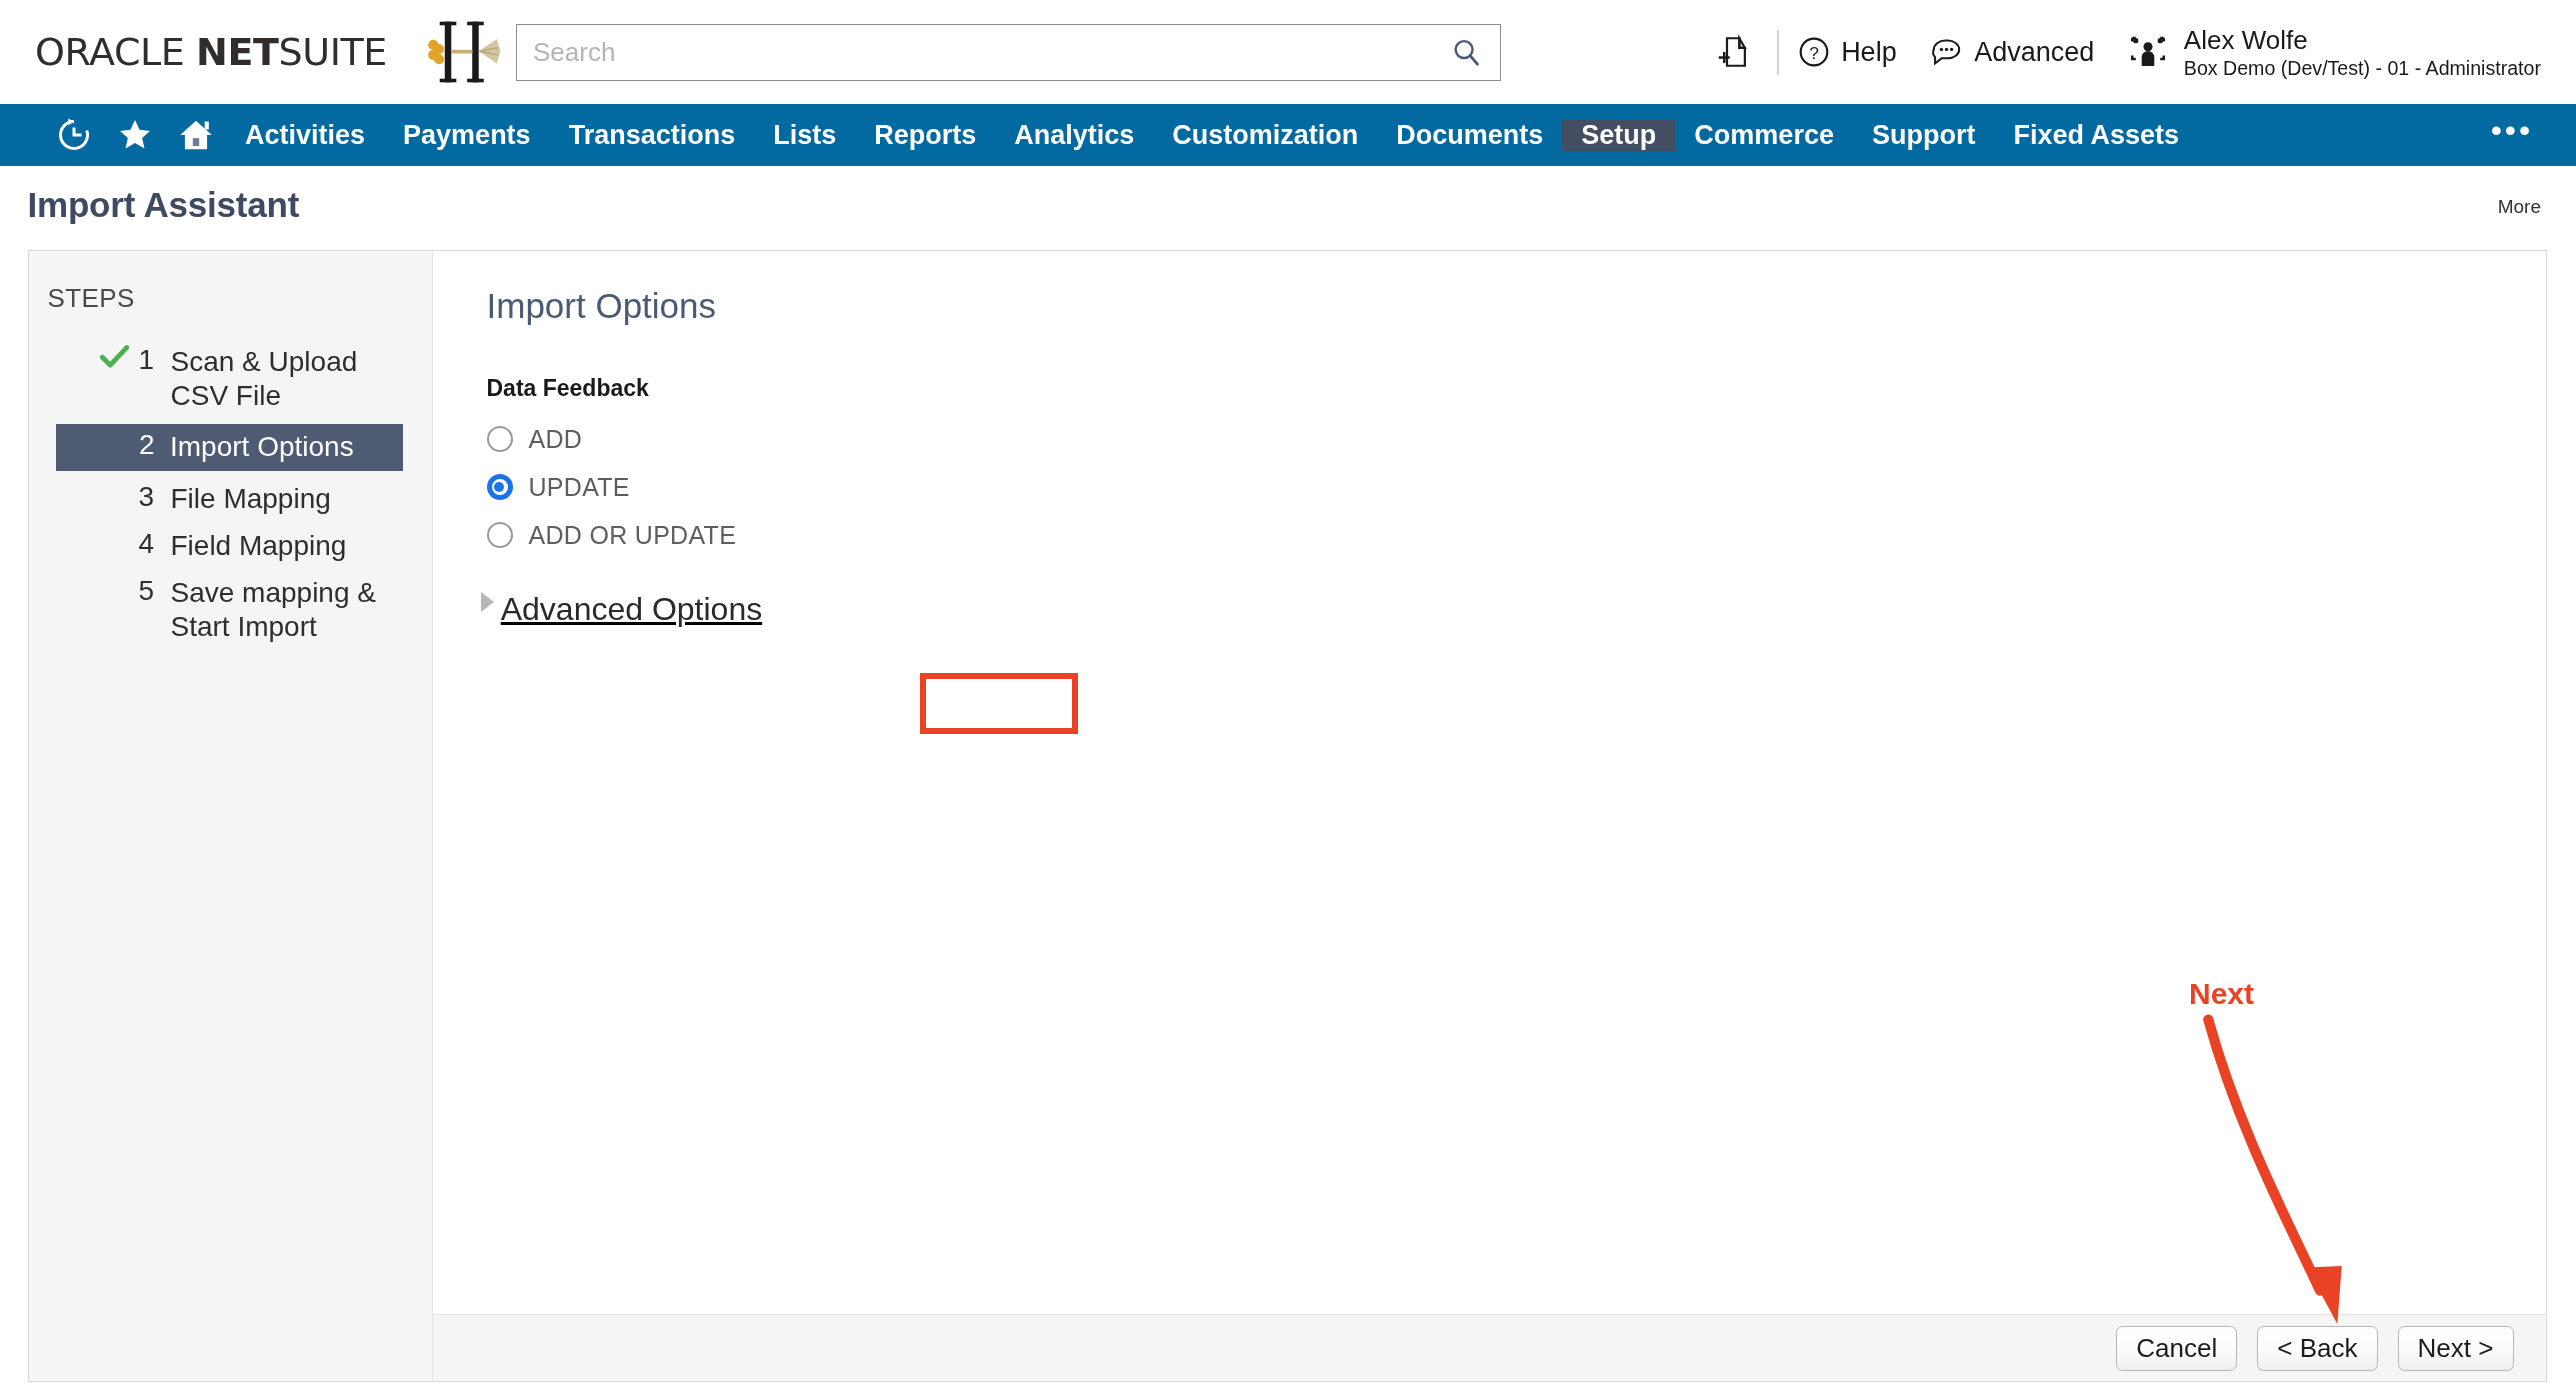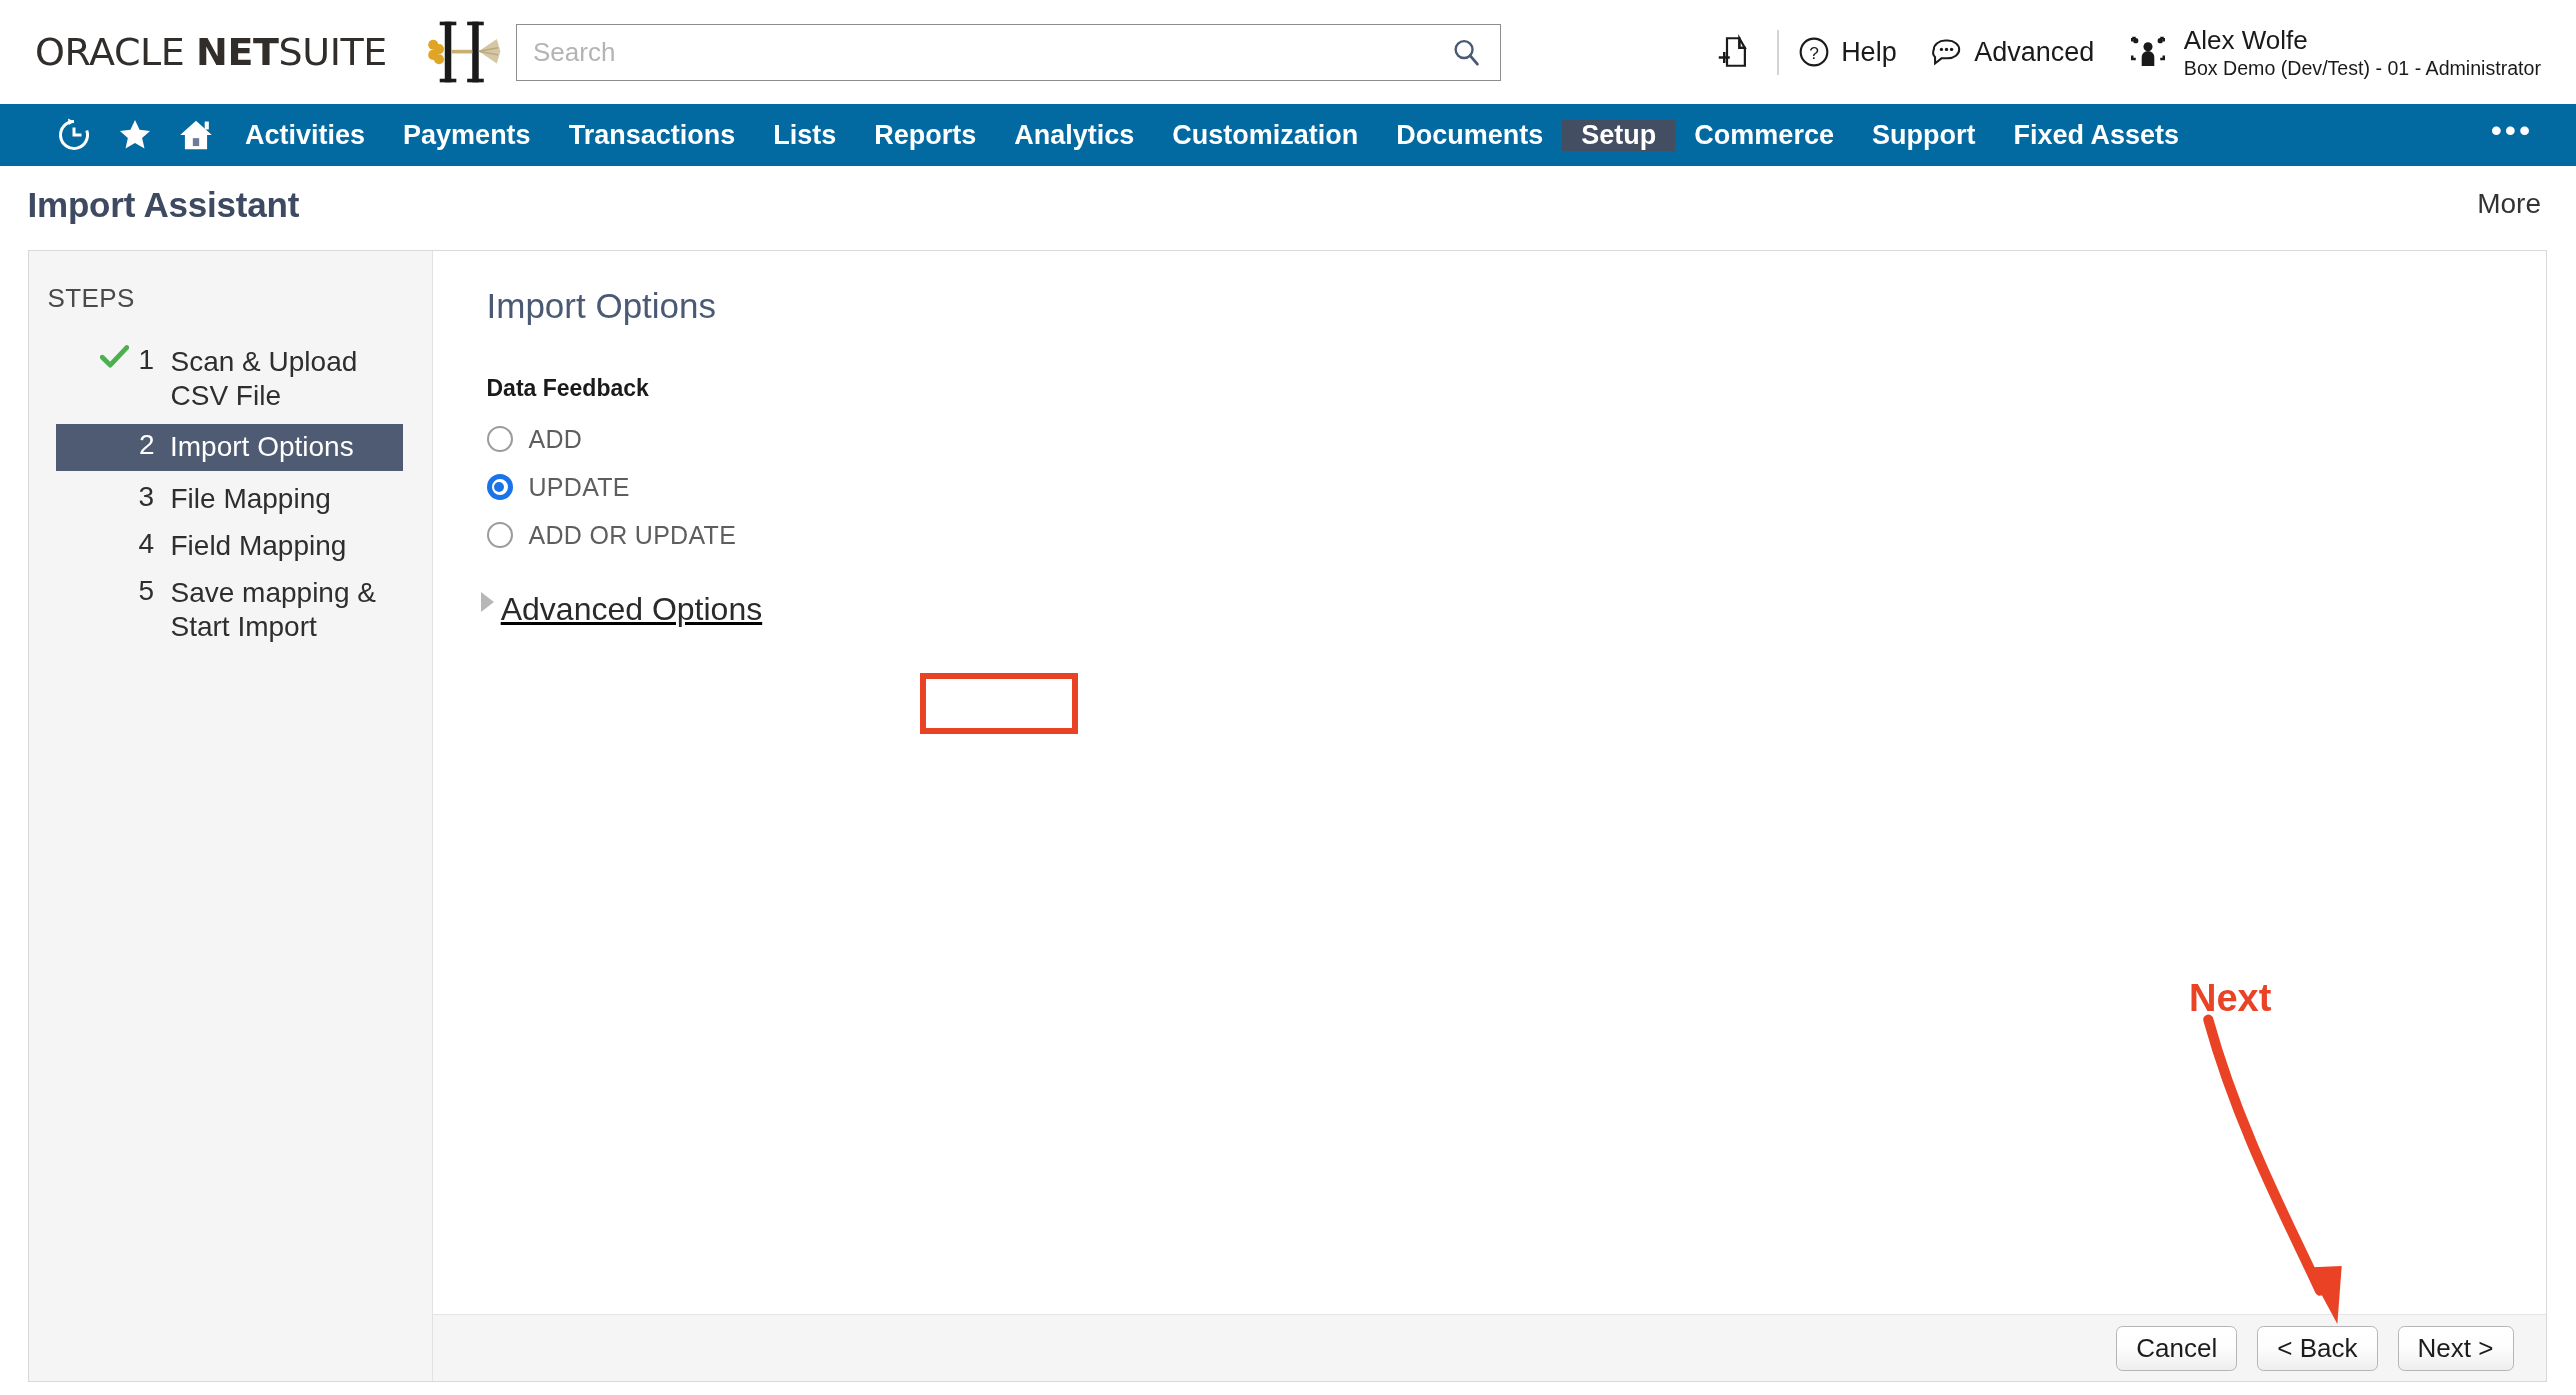--- a/index.html
+++ b/index.html
@@ -121,22 +121,22 @@
   }
 
   
   .page-title {
     position: absolute; left: 27.5px; top: 185px;
     font-size: 35px; font-weight: bold;
     color: #3e4a61;
     letter-spacing: -0.2px;
   }
   .more-link {
-    position: absolute; right: 35px; top: 188px;
-    font-size: 28px; color: #333;
+    position: absolute; right: 35px; top: 196px;
+    font-size: 19px; color: #333;
     cursor: pointer;
   }
 
   
   .panel {
     position: absolute; left: 27.5px; top: 250px;
     width: 2519px; height: 1132px;
     background: #ffffff;
     border: 1.4px solid #d9d9d9;
     display: flex;
@@ -283,21 +283,21 @@
     font-family: "Liberation Sans", sans-serif;
     cursor: pointer;
     padding: 0 19px;
     display: flex; align-items: center; justify-content: center;
   }
 
   
   .annot-next-label {
     position: absolute;
     left: 2189px; top: 977px;
-    font-size: 38px; font-weight: bold;
+    font-size: 30px; font-weight: bold;
     color: #ea4224;
     pointer-events: none;
   }
   .annot-arrow {
     position: absolute;
     left: 2159px; top: 963px;
     width: 290px; height: 377px;
     pointer-events: none;
   }
 </style>

